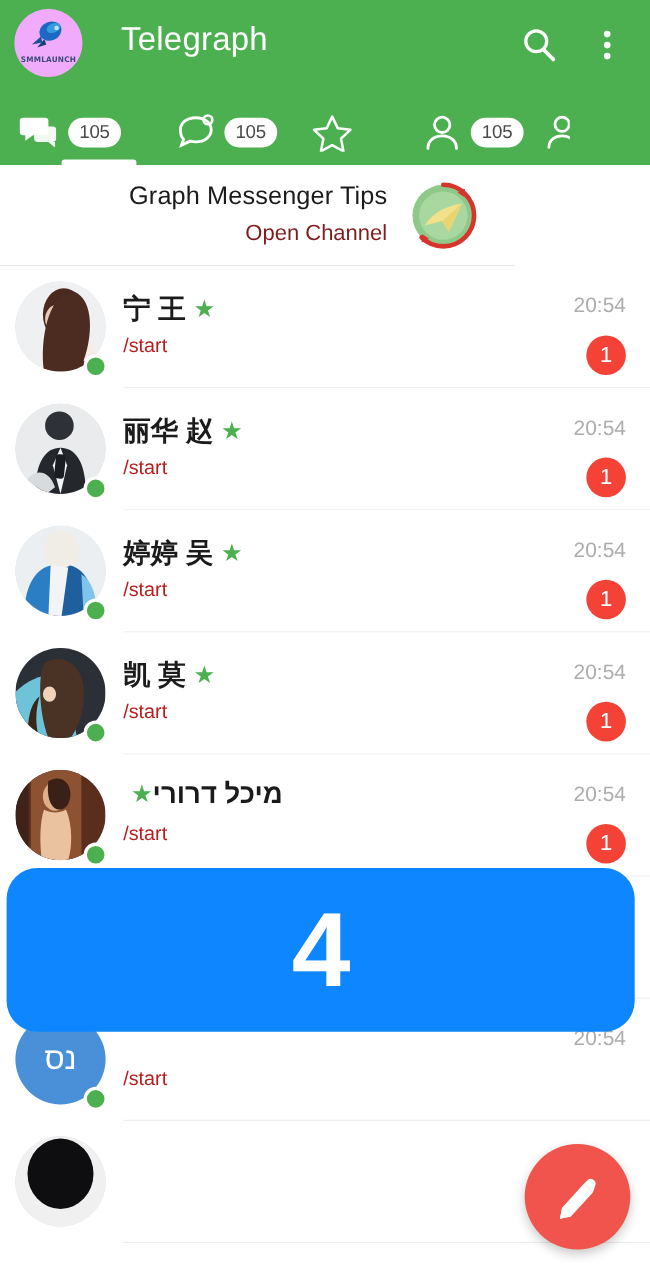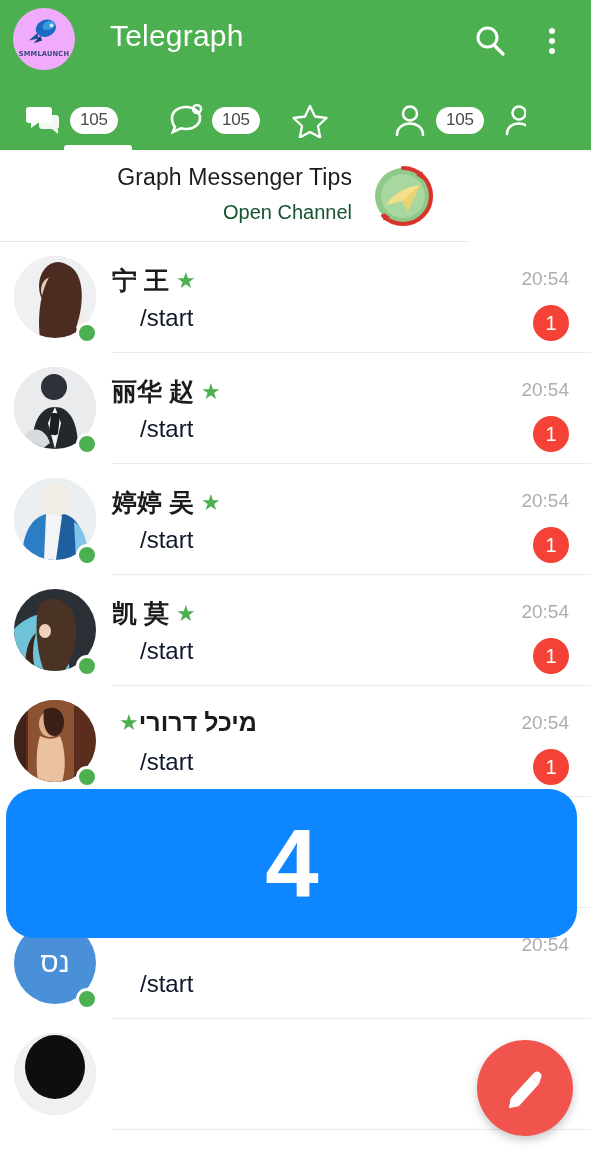--- a/index.html
+++ b/index.html
@@ -97,21 +97,21 @@
     background: #ffffff;
     display: block;
   }
   .dots-vertical i:nth-child(1) { top: 2px; }
   .dots-vertical i:nth-child(2) { top: 12px; }
   .dots-vertical i:nth-child(3) { top: 22px; }
 
   
   .tabstrip {
     position: absolute;
-    left: 12px;
+    left: 4px;
     top: 90px;
     width: 514px;
     height: 60px;
     overflow: hidden;
     white-space: nowrap;
   }
   .tab {
     position: absolute;
     top: 0;
     height: 60px;
@@ -161,21 +161,21 @@
     top: 14px;
     font-size: 23px;
     color: #1b1b1b;
     letter-spacing: 0.1px;
   }
   .banner-sub {
     position: absolute;
     right: 116px;
     top: 51px;
     font-size: 20px;
-    color: #14532d;
+    color: #7f1d1d;
   }
   .banner-avatar {
     position: absolute;
     right: 34px;
     top: 15px;
     width: 62px;
     height: 62px;
     border-radius: 50%;
     overflow: hidden;
   }
@@ -251,23 +251,22 @@
     color: #4CAF50;
     font-size: 22px;
     margin-left: 7px;
     vertical-align: 1px;
   }
   .chat-name.rtl { direction: rtl; unicode-bidi: embed; }
   .chat-msg {
     position: absolute;
     left: 112px;
     top: 62px;
-    font-size: 24px;
-    color: #0f172a;
-    margin-left: 28px;
+    font-size: 18px;
+    color: #b91c1c;
   }
   .chat-time {
     position: absolute;
     right: 22px;
     top: 26px;
     font-size: 19px;
     color: #adadad;
   }
   .unread {
     position: absolute;

